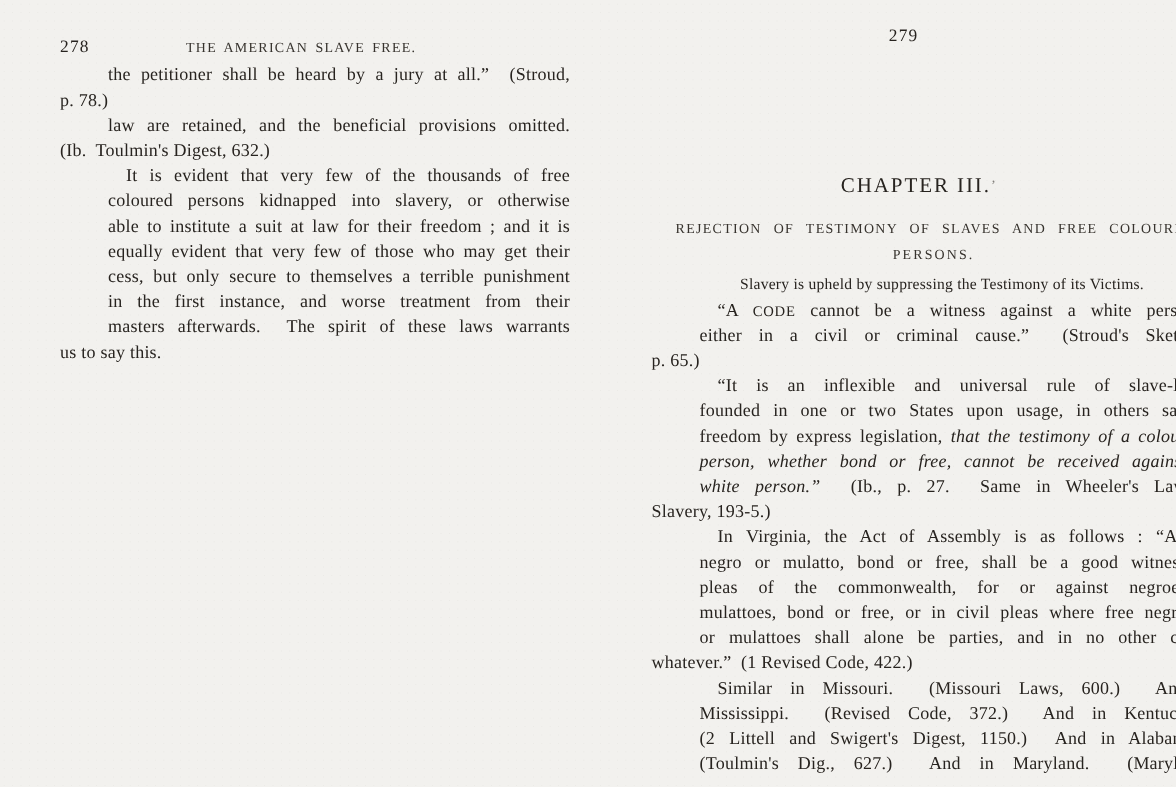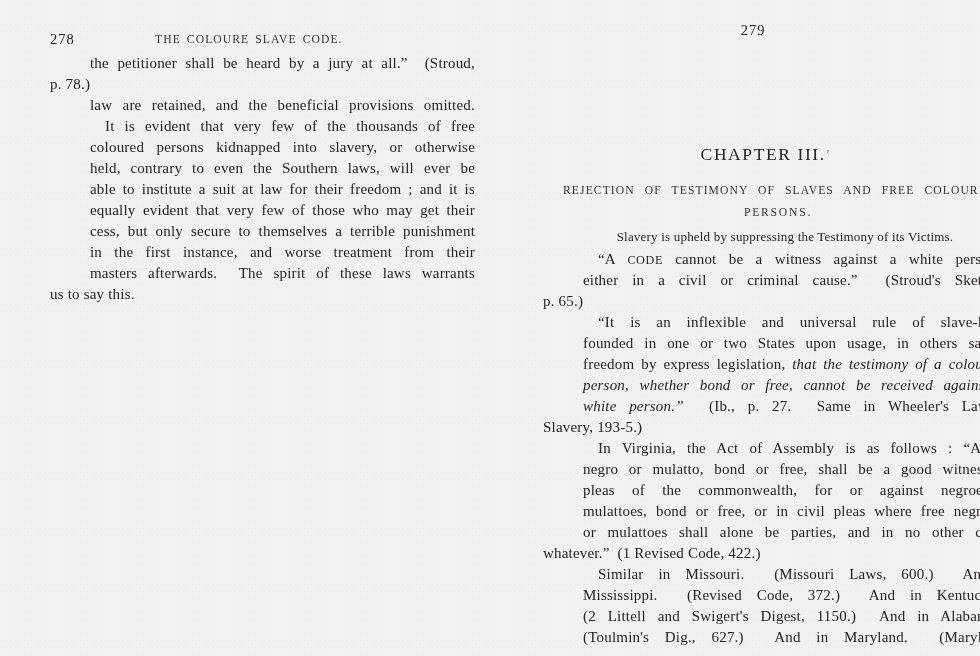--- a/index.html
+++ b/index.html
@@ -74,30 +74,30 @@
   }
 </style>
 </head>
 <body>
 
 <div class="spread">
 
   <section>
     <div class="left-header">
       <span class="pagenum-left">278</span>
-      <span class="running-head">THE COLOURE SLAVE CODE.</span>
+      <span class="running-head">THE AMERICAN SLAVE FREE.</span>
     </div>
 
     <div class="body-left">
       <div class="ln j">the petitioner shall be heard by a jury at all.”&nbsp; (Stroud,</div>
       <div class="ln">p. 78.)</div>
       <div class="ln j">law are retained, and the beneficial provisions omitted.</div>
+      <div class="ln">(Ib.&nbsp; Toulmin's Digest, 632.)</div>
       <div class="ln j ind">It is evident that very few of the thousands of free</div>
       <div class="ln j">coloured persons kidnapped into slavery, or otherwise</div>
-      <div class="ln j">held, contrary to even the Southern laws, will ever be</div>
       <div class="ln j">able to institute a suit at law for their freedom ; and it is</div>
       <div class="ln j">equally evident that very few of those who may get their</div>
       <div class="ln j">cess, but only secure to themselves a terrible punishment</div>
       <div class="ln j">in the first instance, and worse treatment from their</div>
       <div class="ln j">masters afterwards.&nbsp; The spirit of these laws warrants</div>
       <div class="ln">us to say this.</div>
     </div>
   </section>
 
   <section>

